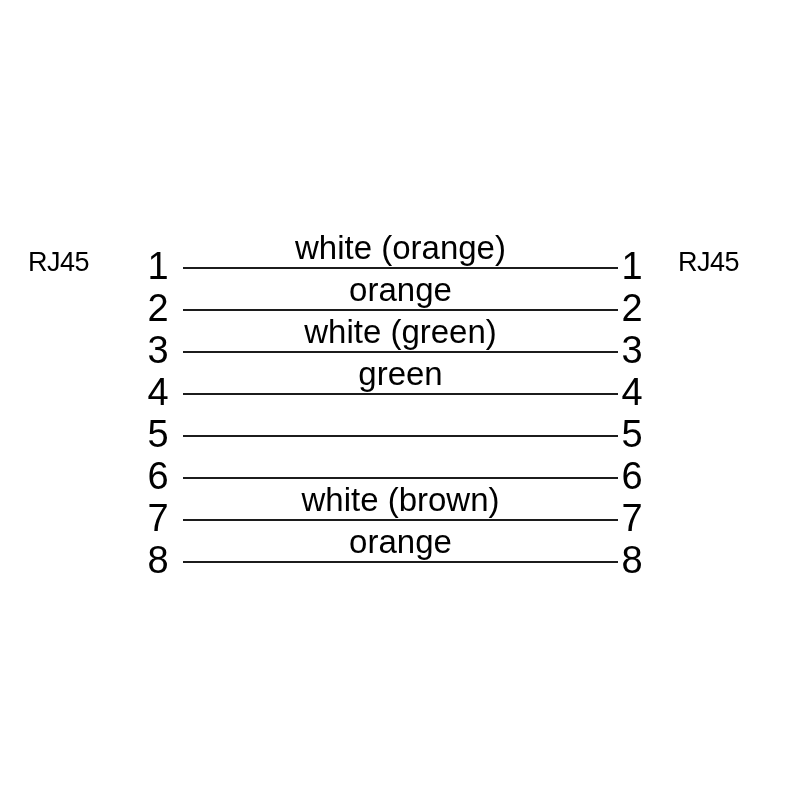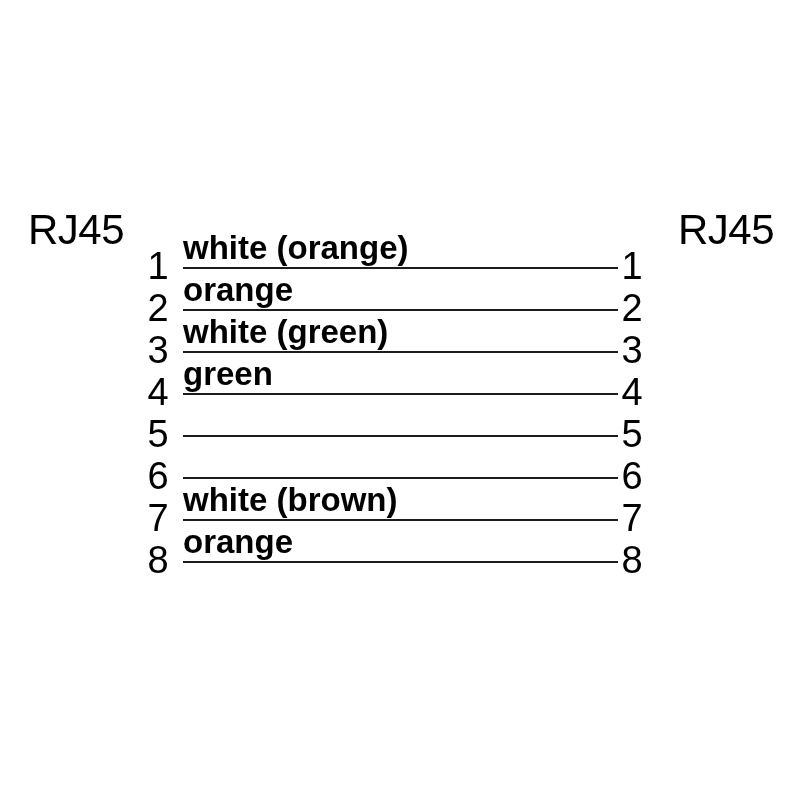--- a/index.html
+++ b/index.html
@@ -11,22 +11,22 @@
     position: relative;
     width: 800px;
     height: 800px;
     background: #ffffff;
     color: #000000;
     font-family: "Liberation Sans", sans-serif;
     overflow: hidden;
   }
   .connector-label {
     position: absolute;
-    top: 208px;
-    font-size: 42px;
+    top: 240px;
+    font-size: 27px;
     line-height: 44px;
     letter-spacing: -0.5px;
     white-space: nowrap;
   }
   .connector-left  { left: 28px; }
   .connector-right { left: 678px; }
 
   .wire-row {
     position: absolute;
     left: 0;
@@ -41,23 +41,23 @@
     height: 2px;
     background: #1c1c1c;
   }
   .wire-label {
     position: absolute;
     left: 183px;
     width: 435px;
     top: 3px;
     height: 38px;
     line-height: 38px;
+    text-align: center;
     font-size: 33px;
     white-space: nowrap;
-    font-weight: bold;
   }
   .pin {
     position: absolute;
     width: 44px;
     top: 20px;
     height: 40px;
     line-height: 40px;
     font-size: 38px;
     text-align: center;
   }

